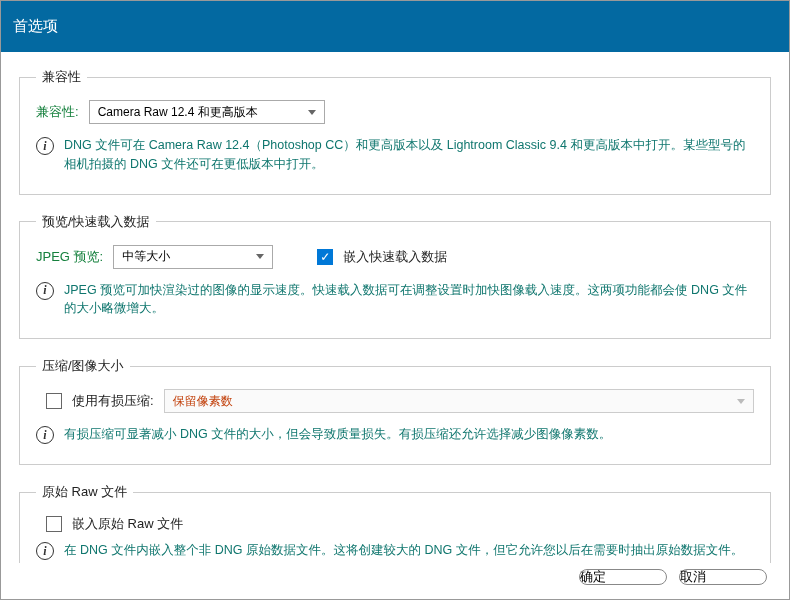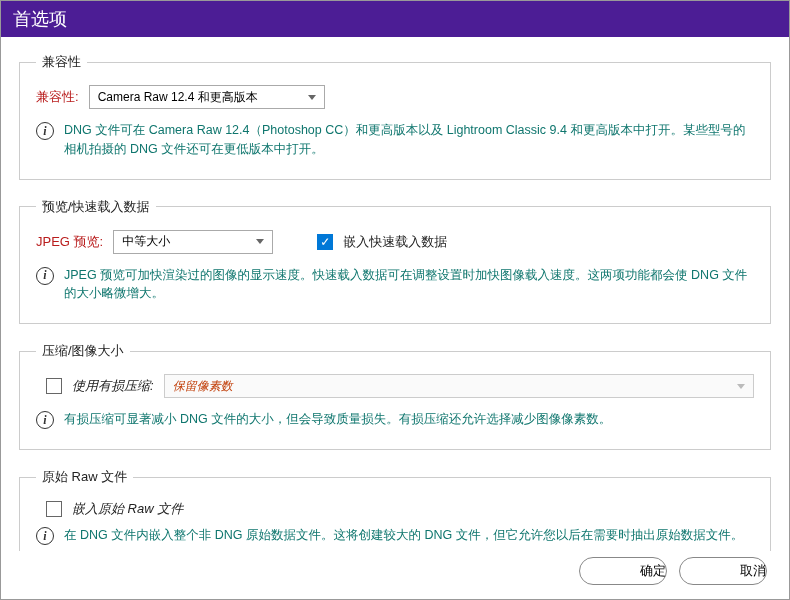--- a/index.html
+++ b/index.html
@@ -1,37 +1,37 @@
 <!DOCTYPE html>
 <html><head>
   <meta charset="utf-8">
   <style>
     * { margin: 0; padding: 0; box-sizing: border-box; }
     body { font-family: "Microsoft YaHei", "SimSun", Arial, sans-serif; background: #f0f0f0; width: 790px; height: 600px; overflow: hidden; }
     .window { width: 790px; height: 600px; background: #fff; border: 1px solid #999; display: flex; flex-direction: column; }
-    .titlebar { background: #4c1d95; color: #fff; padding: 6px 12px; font-size: 18px; }
+    .titlebar { background: #0369a1; color: #fff; padding: 16px 12px; font-size: 15px; }
     .content { flex: 1; padding: 16px 18px 8px 18px; overflow: hidden; }
     fieldset { border: 1px solid #ccc; margin-bottom: 18px; padding: 14px 16px 20px 16px; position: relative; }
     legend { font-size: 13px; padding: 0 6px; color: #222; }
     .row { display: flex; align-items: center; gap: 10px; margin-bottom: 12px; }
-    .label { font-size: 13px; color: #b91c1c; white-space: nowrap; }
+    .label { font-size: 13px; color: #15803d; white-space: nowrap; }
     .select { display: flex; align-items: center; justify-content: space-between; border: 1px solid #aaa; background: #fff; height: 24px; padding: 0 8px; font-size: 12px; cursor: pointer; min-width: 160px; }
     .select.wide { width: 236px; }
     .select.dis { color: #c2410c; background: #fafafa; border-color: #ccc; cursor: default; flex: 1; }
     .chev { width: 0; height: 0; border-left: 4px solid transparent; border-right: 4px solid transparent; border-top: 5px solid #666; margin-left: 8px; }
     .info-row { display: flex; align-items: flex-start; gap: 10px; margin-top: 4px; }
     .info-icon { flex-shrink: 0; width: 18px; height: 18px; border: 1.5px solid #333; border-radius: 50%; display: flex; align-items: center; justify-content: center; font-size: 12px; font-weight: bold; font-family: serif; font-style: italic; color: #333; margin-top: 1px; }
     .info-text { font-size: 12.5px; color: #0f766e; line-height: 1.5; }
     .checkbox { width: 16px; height: 16px; border: 1px solid #666; background: #fff; display: inline-flex; align-items: center; justify-content: center; cursor: pointer; flex-shrink: 0; }
     .checkbox.checked { background: #0078d7; border-color: #0078d7; }
     .checkmark { color: #fff; font-size: 12px; line-height: 1; }
     .button-row { display: flex; gap: 12px; justify-content: flex-end; padding: 6px 22px 14px 0; }
-    .btn { min-width: 88px; height: 28px; border: 1px solid #888; background: #fff; border-radius: 14px; font-size: 13px; cursor: pointer; display: flex; align-items: center; justify-content: flex-end; }
+    .btn { min-width: 88px; height: 16px; border: 1px solid #888; background: #fff; border-radius: 14px; font-size: 13px; cursor: pointer; display: flex; align-items: center; justify-content: flex-start; }
     .cblabel { font-size: 13px; color: #222; }
-    .left-indent { padding-left: 10px; font-style: italic; }
+    .left-indent { padding-left: 10px; }
   </style>
 </head>
 <body>
 
 <div class="window">
   <div class="titlebar">
     <span>首选项</span>
   </div>
 
   <div class="content">

